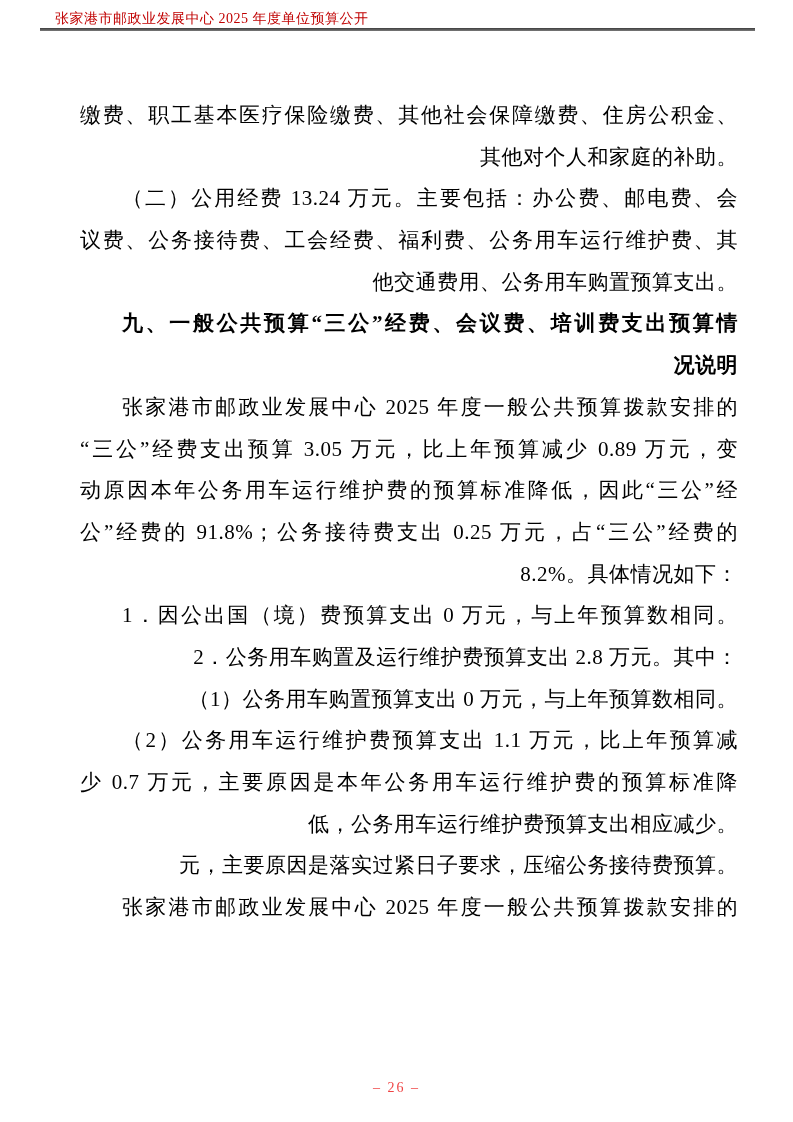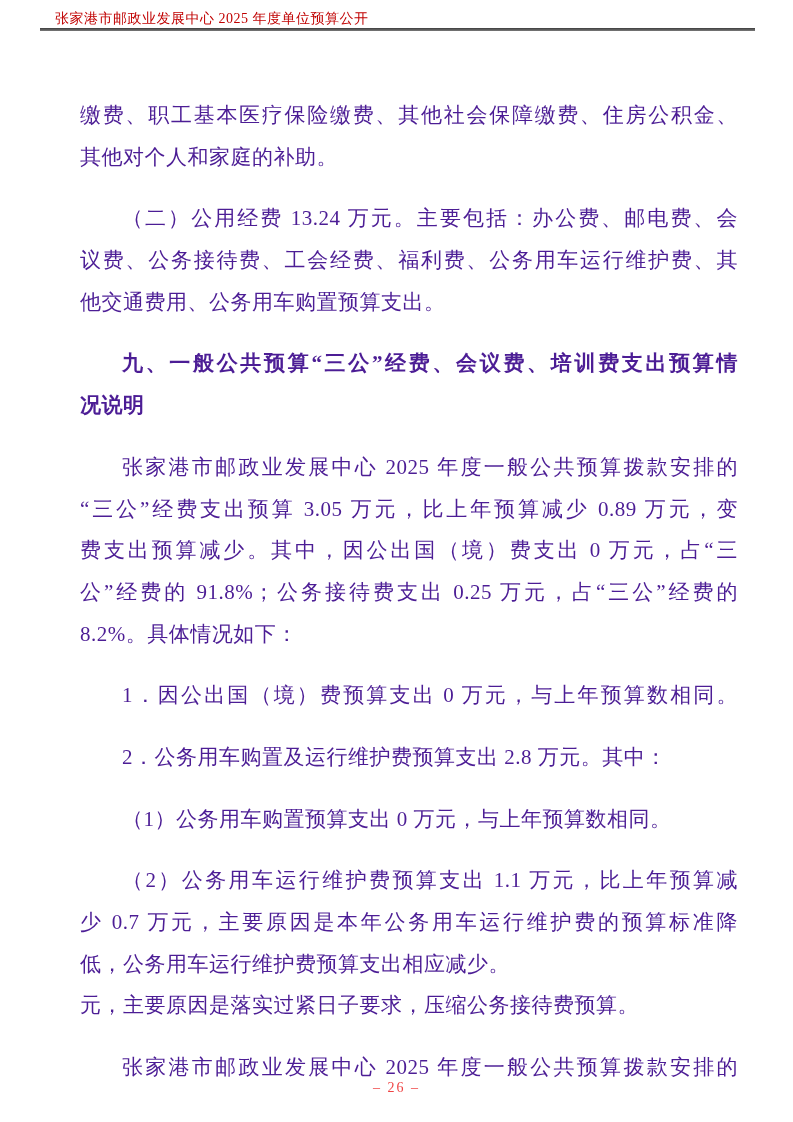--- a/index.html
+++ b/index.html
@@ -33,38 +33,37 @@
   .header-rule {
     position: absolute;
     left: 40px; top: 28px;
     width: 715px; height: 3px;
     background: linear-gradient(#3d3d3d, #7a7a7a);
   }
   .doc-body {
     position: absolute;
     left: 80px; top: 95px;
     width: 658px;
-    color: #4c1d95;
+    color: #000000;
     font-size: 21px;
     letter-spacing: 0.5px;
   }
   .line {
     height: 41.7px;
     line-height: 41.7px;
     white-space: nowrap;
-    text-align: left;
+    text-align: right;
   }
   .line.just {
     text-align: justify;
     text-align-last: justify;
     text-justify: inter-character;
   }
   .line.indent {
     text-indent: 2em;
-    margin-top: 20px;
   }
   .line.bold {
     font-weight: 700;
   }
   .page-footer {
     position: absolute;
     left: 0; top: 1078px;
     width: 793px;
     text-align: center;
   }
@@ -87,21 +86,21 @@
   <div class="doc-body">
     <div class="line just">缴费、职工基本医疗保险缴费、其他社会保障缴费、住房公积金、</div>
     <div class="line">其他对个人和家庭的补助。</div>
     <div class="line indent just">（二）公用经费 13.24 万元。主要包括：办公费、邮电费、会</div>
     <div class="line just">议费、公务接待费、工会经费、福利费、公务用车运行维护费、其</div>
     <div class="line">他交通费用、公务用车购置预算支出。</div>
     <div class="line indent just bold">九、一般公共预算“三公”经费、会议费、培训费支出预算情</div>
     <div class="line bold">况说明</div>
     <div class="line indent just">张家港市邮政业发展中心 2025 年度一般公共预算拨款安排的</div>
     <div class="line just">“三公”经费支出预算 3.05 万元，比上年预算减少 0.89 万元，变</div>
-    <div class="line just">费支出预算减少。其中，因公出国（境）费支出 0 万元，占“三</div>
+    <div class="line just">动原因本年公务用车运行维护费的预算标准降低，因此“三公”经</div>
     <div class="line just">公”经费的 91.8%；公务接待费支出 0.25 万元，占“三公”经费的</div>
     <div class="line">8.2%。具体情况如下：</div>
     <div class="line indent just">1．因公出国（境）费预算支出 0 万元，与上年预算数相同。</div>
     <div class="line indent">2．公务用车购置及运行维护费预算支出 2.8 万元。其中：</div>
     <div class="line indent">（1）公务用车购置预算支出 0 万元，与上年预算数相同。</div>
     <div class="line indent just">（2）公务用车运行维护费预算支出 1.1 万元，比上年预算减</div>
     <div class="line just">少 0.7 万元，主要原因是本年公务用车运行维护费的预算标准降</div>
     <div class="line">低，公务用车运行维护费预算支出相应减少。</div>
     <div class="line">元，主要原因是落实过紧日子要求，压缩公务接待费预算。</div>
     <div class="line indent just">张家港市邮政业发展中心 2025 年度一般公共预算拨款安排的</div>

